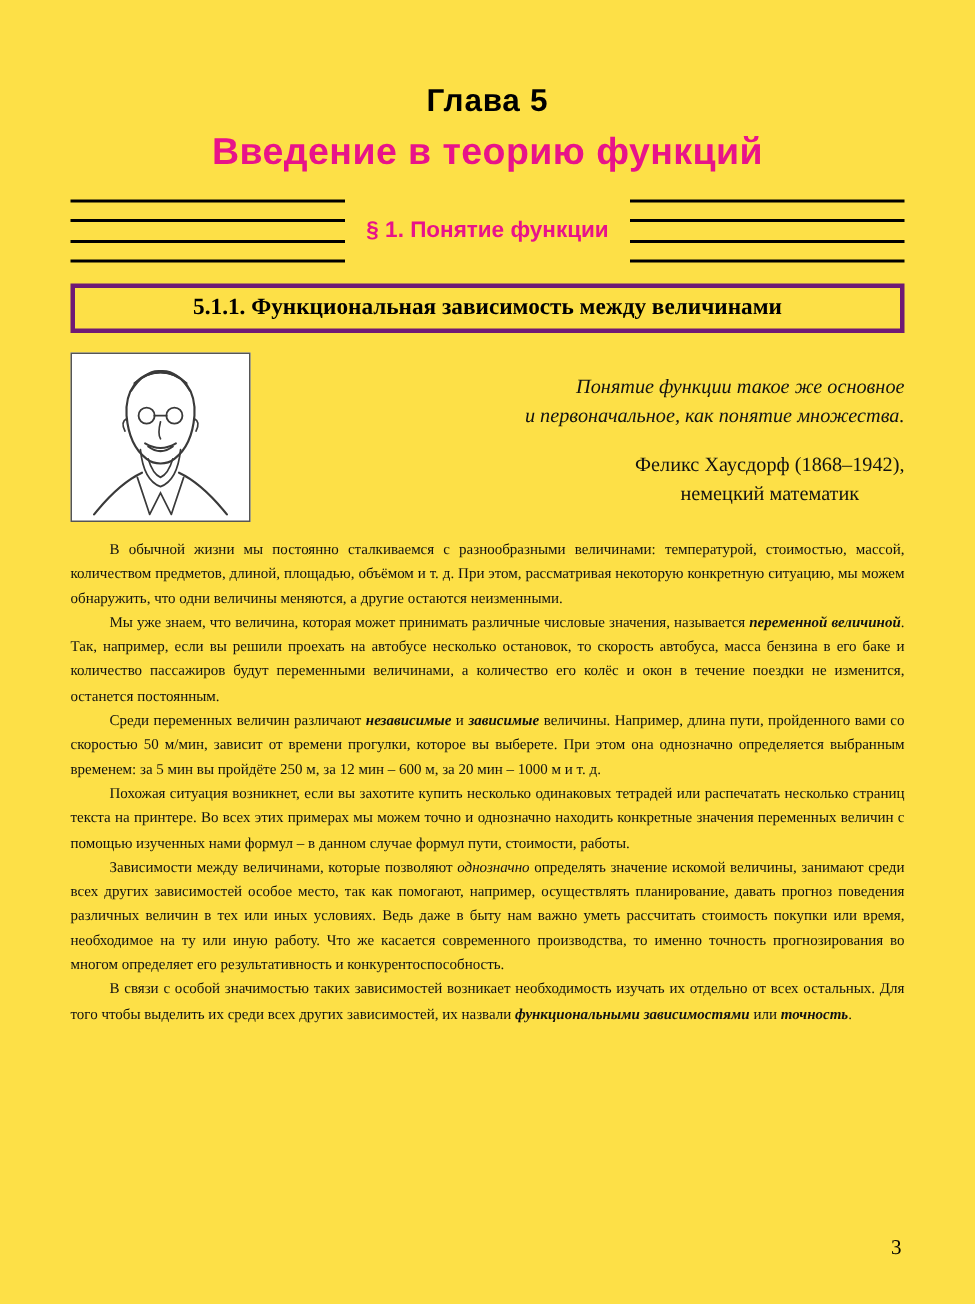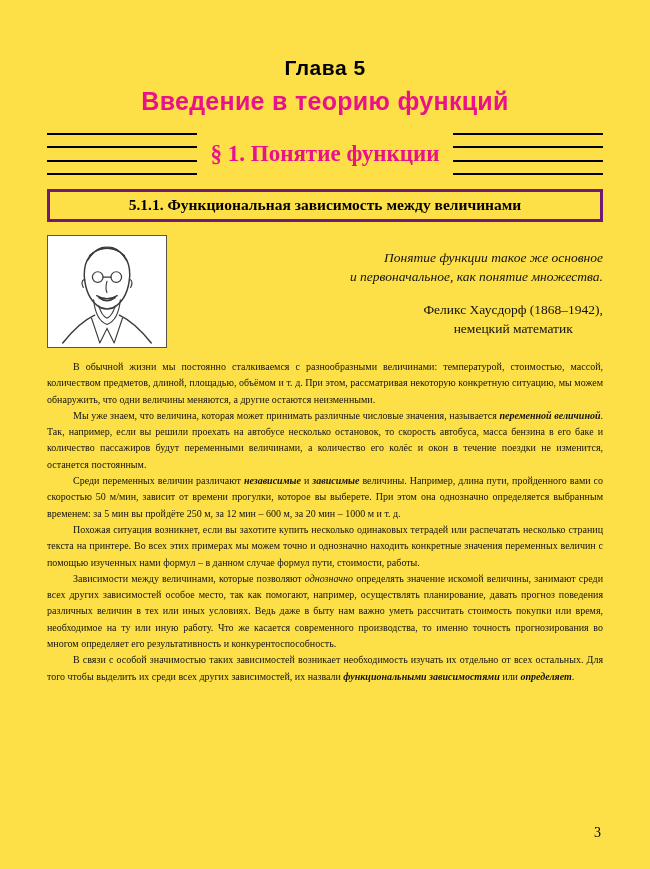--- a/index.html
+++ b/index.html
@@ -17,22 +17,22 @@
   }
   .chapter-title {
     text-align:center; font-family:"Liberation Sans", sans-serif;
     font-weight:700; font-size:25px; color:var(--accent);
     margin-top:7px; letter-spacing:.3px;
   }
   .section-heading-row { display:flex; align-items:center; margin-top:17px; }
   .staff { flex:1; height:42px; display:flex; flex-direction:column; justify-content:space-between; }
   .staff > div { border-top:2px solid #000; height:0; }
   .section-heading {
-    padding:0 14px; text-align:left; font-family:Liberation Serif, serif;
-    font-weight:700; font-size:23px; line-height:1.32; color:var(--accent); white-space:nowrap;
+    padding:0 14px; text-align:left; font-family:Liberation Sans, sans-serif;
+    font-weight:700; font-size:15px; line-height:1.32; color:var(--accent); white-space:nowrap;
   }
   .subsection-box {
     margin-top:14px; border:3px solid #701a75; padding:4px 6px 5px;
     text-align:center; font-weight:700; font-size:15.5px; color:#000;
   }
   .intro-row { display:flex; margin-top:13px;gap:48px; }
   .portrait-frame {
     width:120px; height:113px; border:1px solid #555; flex:0 0 auto; padding:2px; background:#fff;
   }
   .portrait-frame svg { width:100%; height:100%; }
@@ -111,18 +111,18 @@
       </div>
     </div>
   </div>
 
   <div class="body-text">
       <p><span>В обычной жизни мы постоянно сталкиваемся с разнообразными величинами: температурой, стоимостью, массой, количеством предметов, длиной, площадью, объёмом и т. д. При этом, рассматривая некоторую конкретную ситуацию, мы можем обнаружить, что одни величины меняются, а другие остаются неизменными.</span></p>
       <p><span>Мы уже знаем, что величина, которая может принимать различные числовые значения, называется </span><span style="font-weight: 700; font-style: italic;">переменной величиной</span><span>. Так, например, если вы решили проехать на автобусе несколько остановок, то скорость автобуса, масса бензина в его баке и количество пассажиров будут переменными величинами, а количество его колёс и окон в течение поездки не изменится, останется постоянным.</span></p>
       <p><span>Среди переменных величин различают </span><span style="font-weight: 700; font-style: italic;">независимые</span><span> и </span><span style="font-weight: 700; font-style: italic;">зависимые</span><span> величины. Например, длина пути, пройденного вами со скоростью 50 м/мин, зависит от времени прогулки, которое вы выберете. При этом она однозначно определяется выбранным временем: за 5 мин вы пройдёте 250 м, за 12 мин – 600 м, за 20 мин – 1000 м и т. д.</span></p>
       <p><span>Похожая ситуация возникнет, если вы захотите купить несколько одинаковых тетрадей или распечатать несколько страниц текста на принтере. Во всех этих примерах мы можем точно и однозначно находить конкретные значения переменных величин с помощью изученных нами формул – в данном случае формул пути, стоимости, работы.</span></p>
       <p><span>Зависимости между величинами, которые позволяют </span><span style="font-style: italic;">однозначно</span><span> определять значение искомой величины, занимают среди всех других зависимостей особое место, так как помогают, например, осуществлять планирование, давать прогноз поведения различных величин в тех или иных условиях. Ведь даже в быту нам важно уметь рассчитать стоимость покупки или время, необходимое на ту или иную работу. Что же касается современного производства, то именно точность прогнозирования во многом определяет его результативность и конкурентоспособность.</span></p>
-      <p><span>В связи с особой значимостью таких зависимостей возникает необходимость изучать их отдельно от всех остальных. Для того чтобы выделить их среди всех других зависимостей, их назвали </span><span style="font-weight: 700; font-style: italic;">функциональными зависимостями</span><span> или </span><span style="font-weight: 700; font-style: italic;">определяет</span><span>.</span></p>
+      <p><span>В связи с особой значимостью таких зависимостей возникает необходимость изучать их отдельно от всех остальных. Для того чтобы выделить их среди всех других зависимостей, их назвали </span><span style="font-weight: 700; font-style: italic;">функциональными зависимостями</span><span> или </span><span style="font-weight: 700; font-style: italic;">точность</span><span>.</span></p>
     </div>
 
   <div class="page-number">3</div>
 
 </div>
 
 </body></html>

